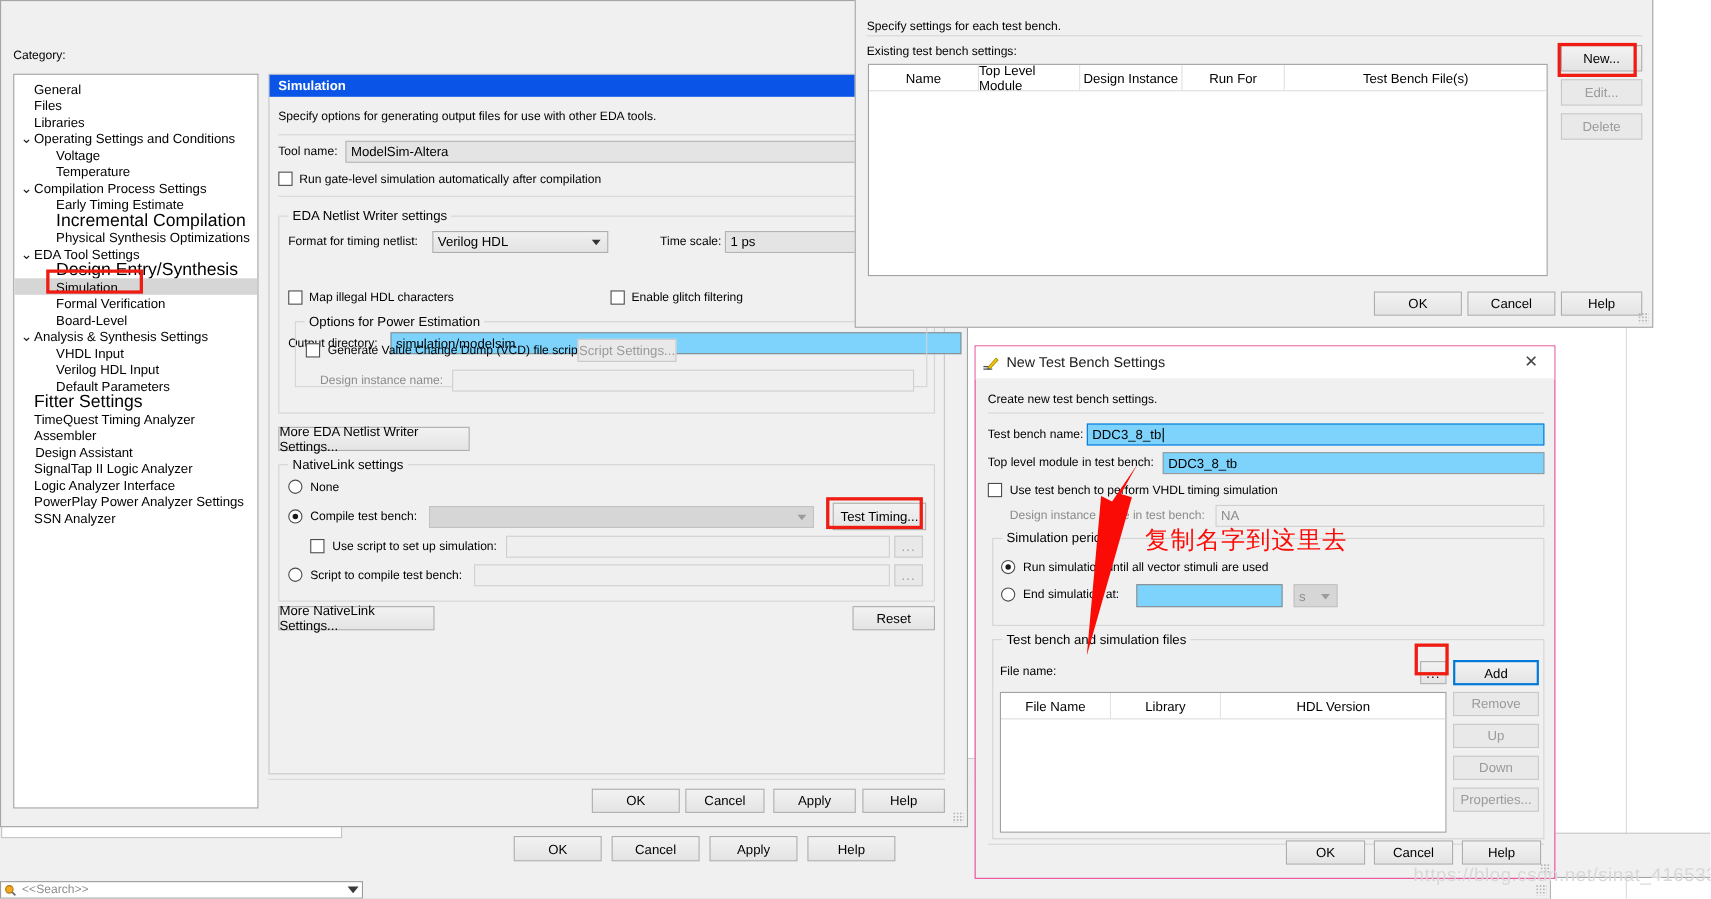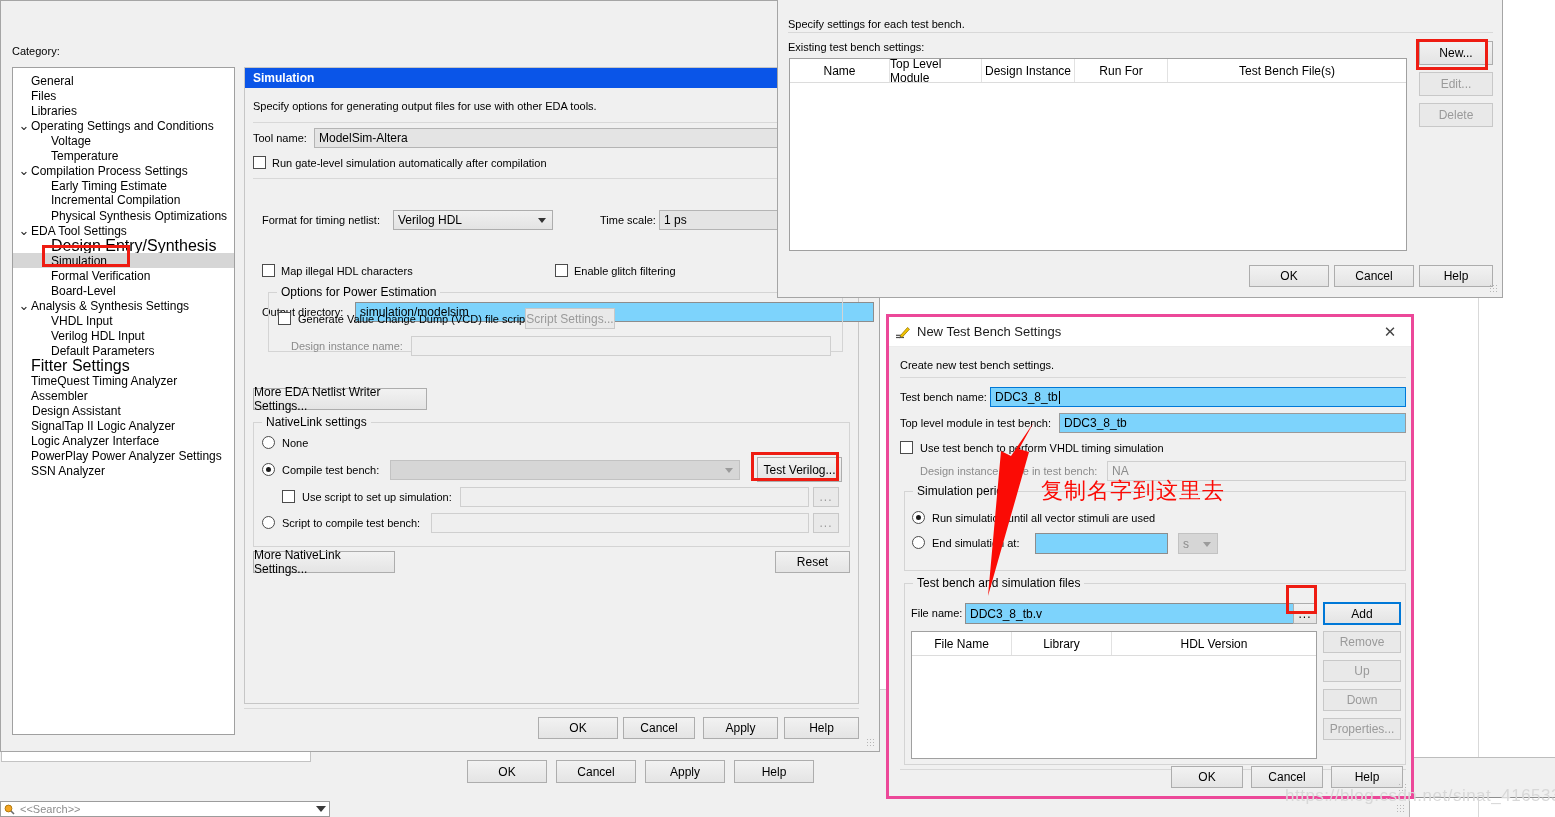--- a/index.html
+++ b/index.html
@@ -122,21 +122,21 @@
           <span style="margin-left: 20px;">Temperature</span>
         </div>
         <div class="tree-row" style="position: relative; height: 15px; display: flex; align-items: center; font-size: 12px; white-space: nowrap;">
           <span style="display: inline-block; width: 14px; text-align: center; flex: 0 0 auto; margin-left: 4px; color: rgb(27, 27, 27); font-size: 13px; line-height: 8px;">⌄</span>
           <span style="margin-left: 0px;">Compilation Process Settings</span>
         </div>
         <div class="tree-row" style="position: relative; height: 15px; display: flex; align-items: center; font-size: 12px; white-space: nowrap;">
           <span style="display: inline-block; width: 14px; text-align: center; flex: 0 0 auto; margin-left: 4px; color: rgb(27, 27, 27); font-size: 10px;"></span>
           <span style="margin-left: 20px;">Early Timing Estimate</span>
         </div>
-        <div class="tree-row" style="position: relative; height: 15px; display: flex; font-size: 12px; white-space: nowrap;">
+        <div class="tree-row" style="position: relative; height: 15px; display: flex; align-items: center; font-size: 16px; white-space: nowrap;">
           <span style="display: inline-block; width: 14px; text-align: center; flex: 0 0 auto; margin-left: 4px; color: rgb(27, 27, 27); font-size: 10px;"></span>
           <span style="margin-left: 20px;">Incremental Compilation</span>
         </div>
         <div class="tree-row" style="position: relative; height: 15px; display: flex; align-items: center; font-size: 12px; white-space: nowrap;">
           <span style="display: inline-block; width: 14px; text-align: center; flex: 0 0 auto; margin-left: 4px; color: rgb(27, 27, 27); font-size: 10px;"></span>
           <span style="margin-left: 20px;">Physical Synthesis Optimizations</span>
         </div>
         <div class="tree-row" style="position: relative; height: 15px; display: flex; align-items: center; font-size: 12px; white-space: nowrap;">
           <span style="display: inline-block; width: 14px; text-align: center; flex: 0 0 auto; margin-left: 4px; color: rgb(27, 27, 27); font-size: 13px; line-height: 8px;">⌄</span>
           <span style="margin-left: 0px;">EDA Tool Settings</span>
@@ -221,20 +221,23 @@
     <div class="field ro" style="position:absolute;left:69px;top:60px;width:560px;height:20px;">
       <span>ModelSim-Altera</span>
     </div>
 
     <div style="position:absolute;left:8px;top:88px;display:flex;align-items:center;gap:6px;">
       <span class="cb"></span>
       <span class="lbl" style="position:static;">Run gate-level simulation automatically after compilation</span>
     </div>
     <div class="hsep" style="left:8px;top:110px;width:597px;"></div>
 
+    <div class="group" style="left:8px;top:128px;width:597px;height:180px;">
+      <span class="glabel">EDA Netlist Writer settings</span>
+    </div>
 
     <div class="lbl" style="left:17px;top:146px;">Format for timing netlist:</div>
     <div class="combo" style="position:absolute;left:148px;top:142px;width:160px;height:20px;">
       <span>Verilog HDL</span>
       <span class="arrow"></span>
     </div>
     <div class="lbl" style="left:355px;top:146px;">Time scale:</div>
     <div class="field ro" style="position:absolute;left:414px;top:142px;width:215px;height:20px;">
       <span>1 ps</span>
     </div>
@@ -280,21 +283,21 @@
     </div>
 
     <div style="position:absolute;left:17px;top:395px;display:flex;align-items:center;gap:7px;">
       <span class="rb on"></span>
       <span class="lbl" style="position:static;">Compile test bench:</span>
     </div>
     <div class="combo dis" style="position:absolute;left:145px;top:392px;width:350px;height:20px;">
       <span></span>
       <span class="arrow"></span>
     </div>
-    <div class="btn" style="position:absolute;left:512px;top:389px;width:85px;height:25px;">Test Verilog...</div>
+    <div class="btn" style="position:absolute;left:512px;top:389px;width:85px;height:25px;">Test Timing...</div>
 
     <div style="position:absolute;left:37px;top:422px;display:flex;align-items:center;gap:7px;">
       <span class="cb"></span>
       <span class="lbl" style="position:static;">Use script to set up simulation:</span>
     </div>
     <div class="field dis" style="position:absolute;left:215px;top:419px;width:349px;height:20px;">
       <span></span>
     </div>
     <div class="btn disabled ellipsis" style="position:absolute;left:568px;top:419px;width:26px;height:20px;">...</div>
 
@@ -347,21 +350,21 @@
 
   <div class="btn" style="position:absolute;left:471px;top:269px;width:80px;height:22px;">OK</div>
   <div class="btn" style="position:absolute;left:556px;top:269px;width:80px;height:22px;">Cancel</div>
   <div class="btn" style="position:absolute;left:641px;top:269px;width:74px;height:22px;">Help</div>
 
   <div class="grip" style="right:3px;bottom:3px;"></div>
 </div>
 
 <div class="redbox" style="left:1416px;top:39px;width:72px;height:31px;"></div>
 
-<div class="win" style="left:886px;top:314px;width:528px;height:485px;border:3px solid #ec4899;background:#f0f0f0;">
+<div class="win" style="left:886px;top:314px;width:528px;height:485px;border:1px solid #ec4899;background:#f0f0f0;">
 
   <div class="titlebar" style="height:30px;border-bottom:1px solid #ececec;">
     <span class="pencil">
       <svg width="16" height="16" viewBox="0 0 16 16">
         <line x1="1" y1="13.5" x2="9" y2="13.5" stroke="#4a4a4a" stroke-width="1.2"></line>
         <line x1="1" y1="11.3" x2="7" y2="11.3" stroke="#4a4a4a" stroke-width="1.2"></line>
         <path d="M5 12 L12.5 3.5 L14.5 5.2 L7 13.4 Z" fill="#f2c200" stroke="#9a7c00" stroke-width="0.8"></path>
         <path d="M5 12 L7 13.4 L4.2 14.2 Z" fill="#5a5a5a"></path>
       </svg>
     </span>
@@ -412,23 +415,20 @@
   <div class="combo dis" style="position:absolute;left:289px;top:216px;width:40px;height:21px;">
     <span>s</span>
     <span class="arrow"></span>
   </div>
 
   <div class="group" style="left:15px;top:266px;width:502px;height:182px;">
     <span class="glabel">Test bench and simulation files</span>
   </div>
 
   <div class="lbl" style="left:22px;top:290px;">File name:</div>
-  <div class="field" style="position:absolute;left:76px;top:286px;width:334px;height:21px;">
-    <span>DDC3_8_tb.v</span>
-  </div>
   <div class="btn ellipsis" style="position:absolute;left:404px;top:286px;width:24px;height:21px;">...</div>
   <div class="btn defaultbtn" style="position:absolute;left:434px;top:285px;width:78px;height:23px;">Add</div>
 
   <div class="listbox" style="left:22px;top:314px;width:406px;height:128px;border-color:#a0a0a0;">
     <div class="lvhead">
       <div style="width:100px;">File Name</div>
       <div style="width:100px;">Library</div>
       <div style="flex:1;">HDL Version</div>
     </div>
   </div>

